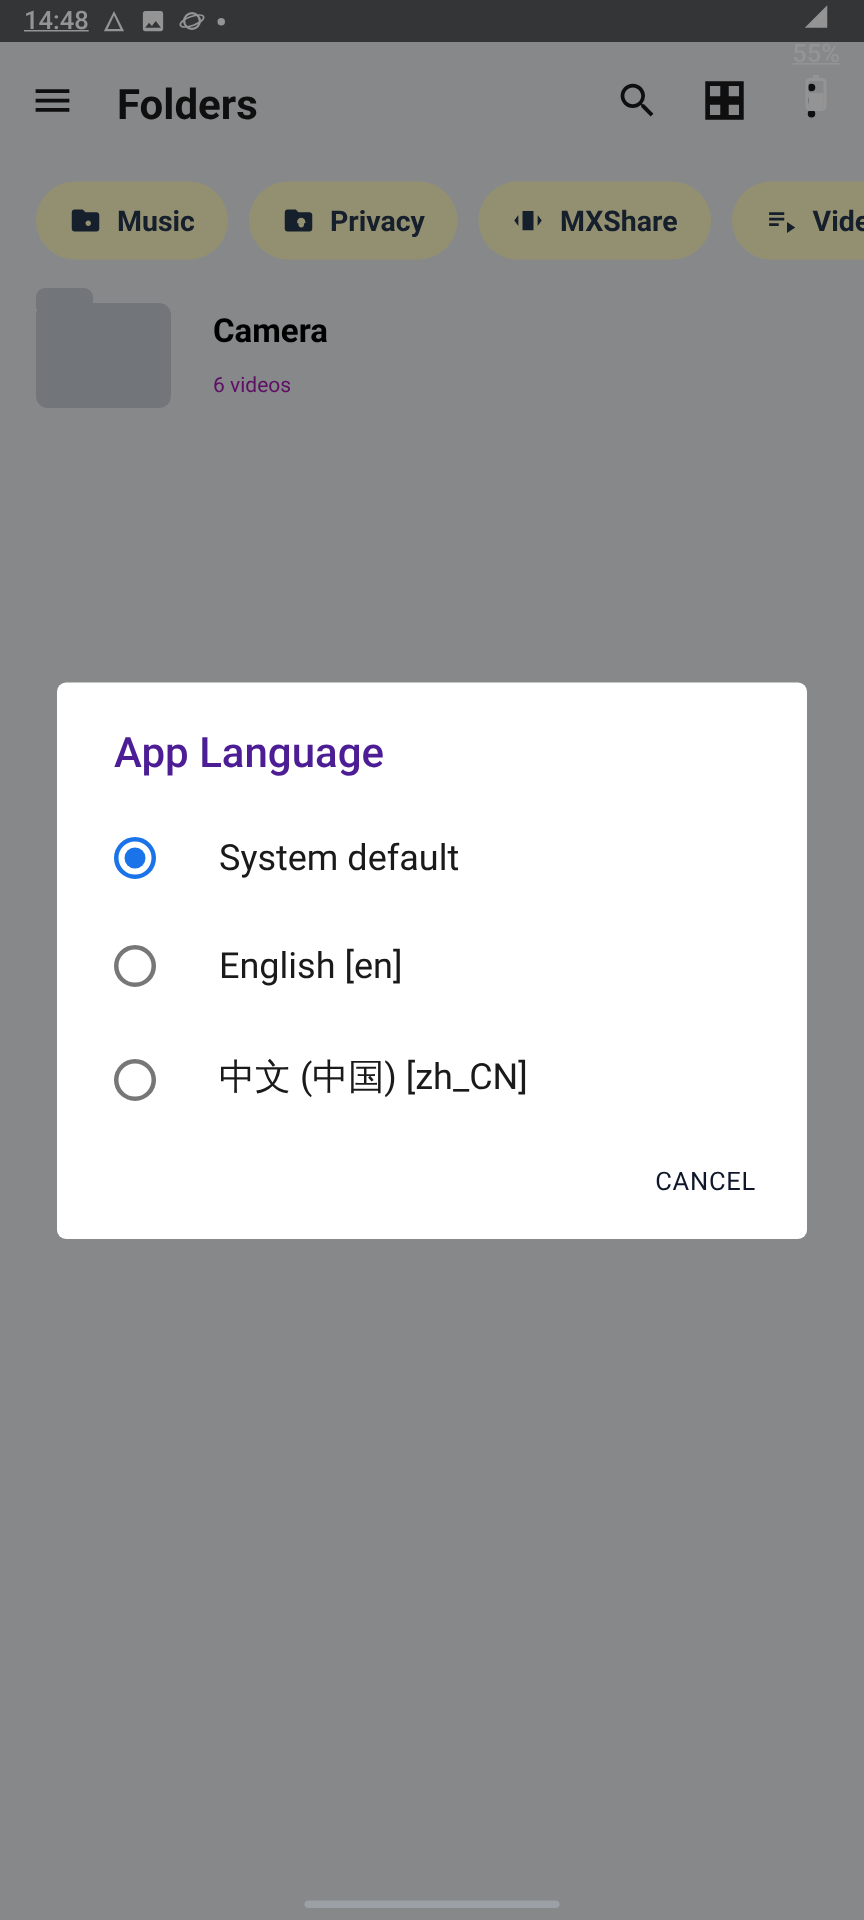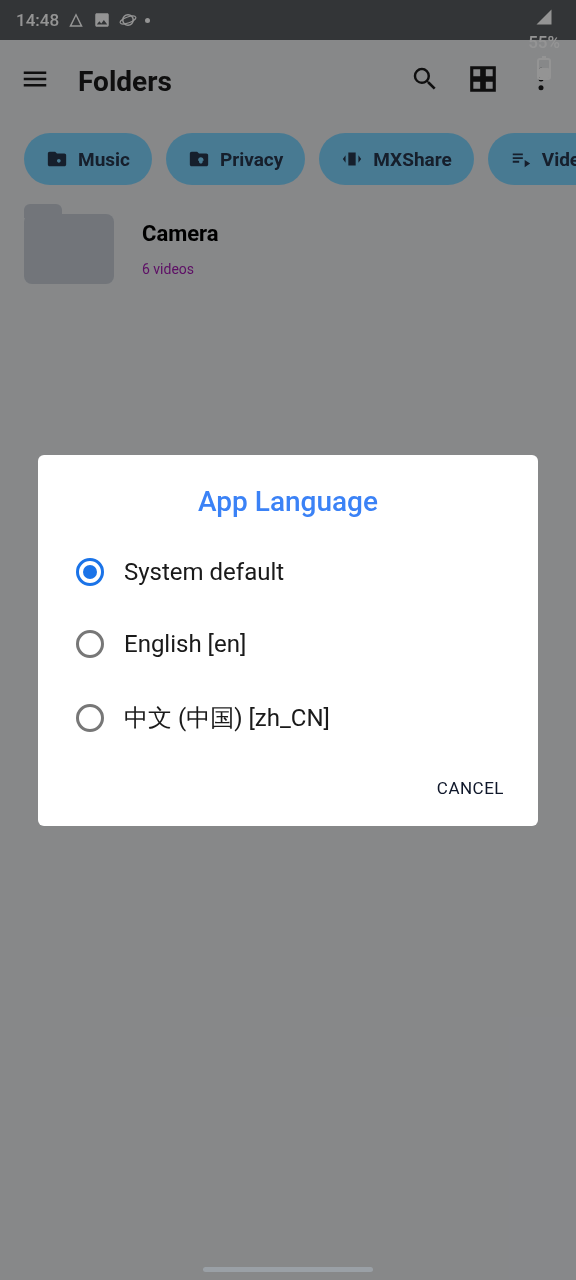--- a/index.html
+++ b/index.html
@@ -1,48 +1,48 @@
 <!DOCTYPE html>
 <html><head>
 <meta charset="utf-8">
 <style>
 * { margin: 0; padding: 0; box-sizing: border-box; font-family: Roboto, -apple-system, sans-serif; }
 body { width: 576px; height: 1280px; background: #e8eaed; overflow: hidden; position: relative; }
 
 
-.status-bar { height: 40px; background: #595c5f; display: flex; justify-content: space-between; align-items: center; padding: 0 16px; color: #fff; font-size: 17px; font-weight: 500; }
+.status-bar { height: 28px; background: #595c5f; display: flex; justify-content: space-between; align-items: center; padding: 0 16px; color: #fff; font-size: 17px; font-weight: 500; text-decoration: underline; }
 .status-left { display: flex; align-items: center; gap: 8px; }
 .status-right { display: flex; align-items: center; gap: 6px; flex-direction: column; }
 .status-icon { display: inline-flex; }
 .dot { width: 5px; height: 5px; background: #fff; border-radius: 50%; }
 
 
 .app-bar { height: 82px; display: flex; align-items: center; padding: 12px 20px; gap: 28px; }
 .app-title { font-size: 28px; font-weight: 700; color: #1a1a1a; flex: 1; }
 .appbar-icon { color: #1a1a1a; }
 
 
 .chips { height: 74px; display: flex; align-items: center; gap: 14px; padding: 0 24px; overflow: hidden; }
-.chip { height: 52px; background: #7dd3fc; border-radius: 26px; display: flex; align-items: center; gap: 10px; padding: 0 22px; color: #27364d; font-size: 19px; font-weight: 700; white-space: nowrap; }
+.chip { height: 52px; background: #fef9c3; border-radius: 26px; display: flex; align-items: center; gap: 10px; padding: 0 22px; color: #27364d; font-size: 19px; font-weight: 700; white-space: nowrap; }
 .chip svg { flex-shrink: 0; }
 
 
 .folder-row { display: flex; align-items: center; gap: 28px; padding: 18px 24px; }
 .folder-thumb { width: 90px; height: 70px; background: #c4cad2; border-radius: 8px; position: relative; }
 .folder-thumb::before { content: ""; position: absolute; top: -10px; left: 0; width: 38px; height: 14px; background: #c4cad2; border-radius: 6px 6px 0 0; }
 .folder-name { font-size: 22px; font-weight: 700; color: #000000; }
 .folder-sub { font-size: 14px; color: #a21caf; margin-top: 15px; }
 
 
 .overlay { position: absolute; inset: 0; background: rgba(0,0,0,0.42); display: flex; align-items: center; justify-content: center; }
 
 
 .dialog { width: 500px; background: #fff; border-radius: 6px; padding: 30px 0 20px; }
-.dialog-title { font-size: 28px; font-weight: 500; color: #3b82f6; padding: 0 38px 18px; text-align: center; }
-.radio-row { display: flex; align-items: center; gap: 20px; padding: 22px 38px; }
+.dialog-title { font-size: 28px; font-weight: 500; color: #4c1d95; padding: 0 38px 18px; }
+.radio-row { display: flex; align-items: flex-end; gap: 42px; padding: 22px 38px; }
 .radio { width: 28px; height: 28px; border: 3px solid #777; border-radius: 50%; display: flex; align-items: center; justify-content: center; flex-shrink: 0; }
 .radio.selected { border-color: #1a73e8; }
 .radio.selected::after { content: ""; width: 14px; height: 14px; background: #1a73e8; border-radius: 50%; }
 .radio-label { font-size: 24px; color: #1a1a1a; }
 .dialog-actions { display: flex; justify-content: flex-end; padding: 22px 34px 8px; }
 .btn-cancel { color: #0f172a; font-size: 17px; font-weight: 400; letter-spacing: 0.5px; background: none; border: none; }
 
 
 .nav-indicator { position: absolute; bottom: 8px; left: 50%; transform: translateX(-50%); width: 170px; height: 5px; background: #9aa0a6; border-radius: 3px; }
 

